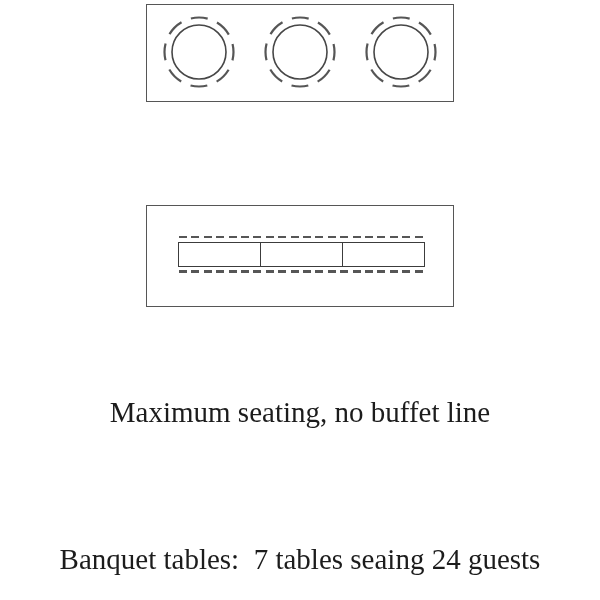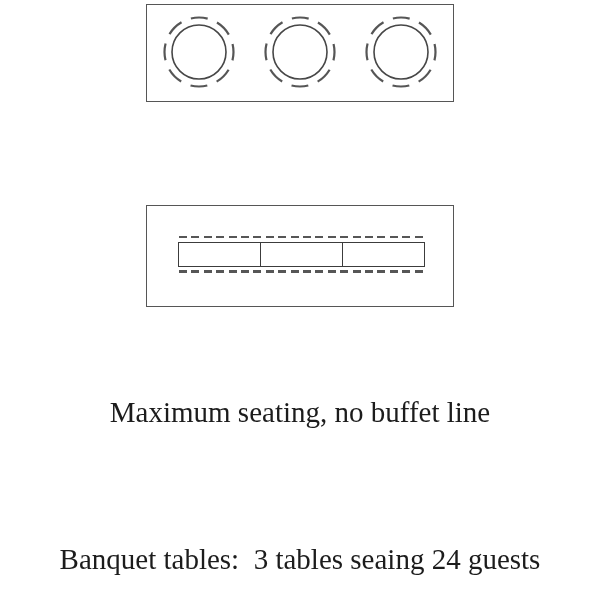--- a/index.html
+++ b/index.html
@@ -110,15 +110,15 @@
     <div class="chair-row top"></div>
     <div class="banquet-strip">
       <div class="banquet-segment"></div>
       <div class="banquet-segment"></div>
       <div class="banquet-segment"></div>
     </div>
     <div class="chair-row bottom"></div>
   </div>
 
   <div class="caption c1">Maximum seating, no buffet line</div>
-  <div class="caption c3">Banquet tables:  3 tables seaing 24 guests</div>
+  <div class="caption c3">Banquet tables:  7 tables seaing 24 guests</div>
 
 </div>
 
 </body></html>

